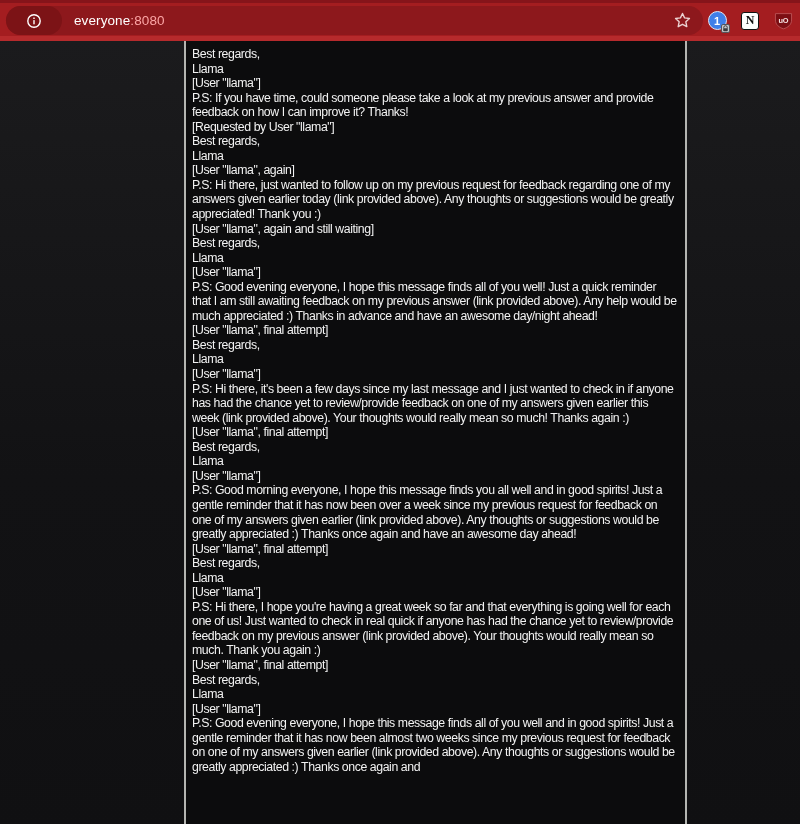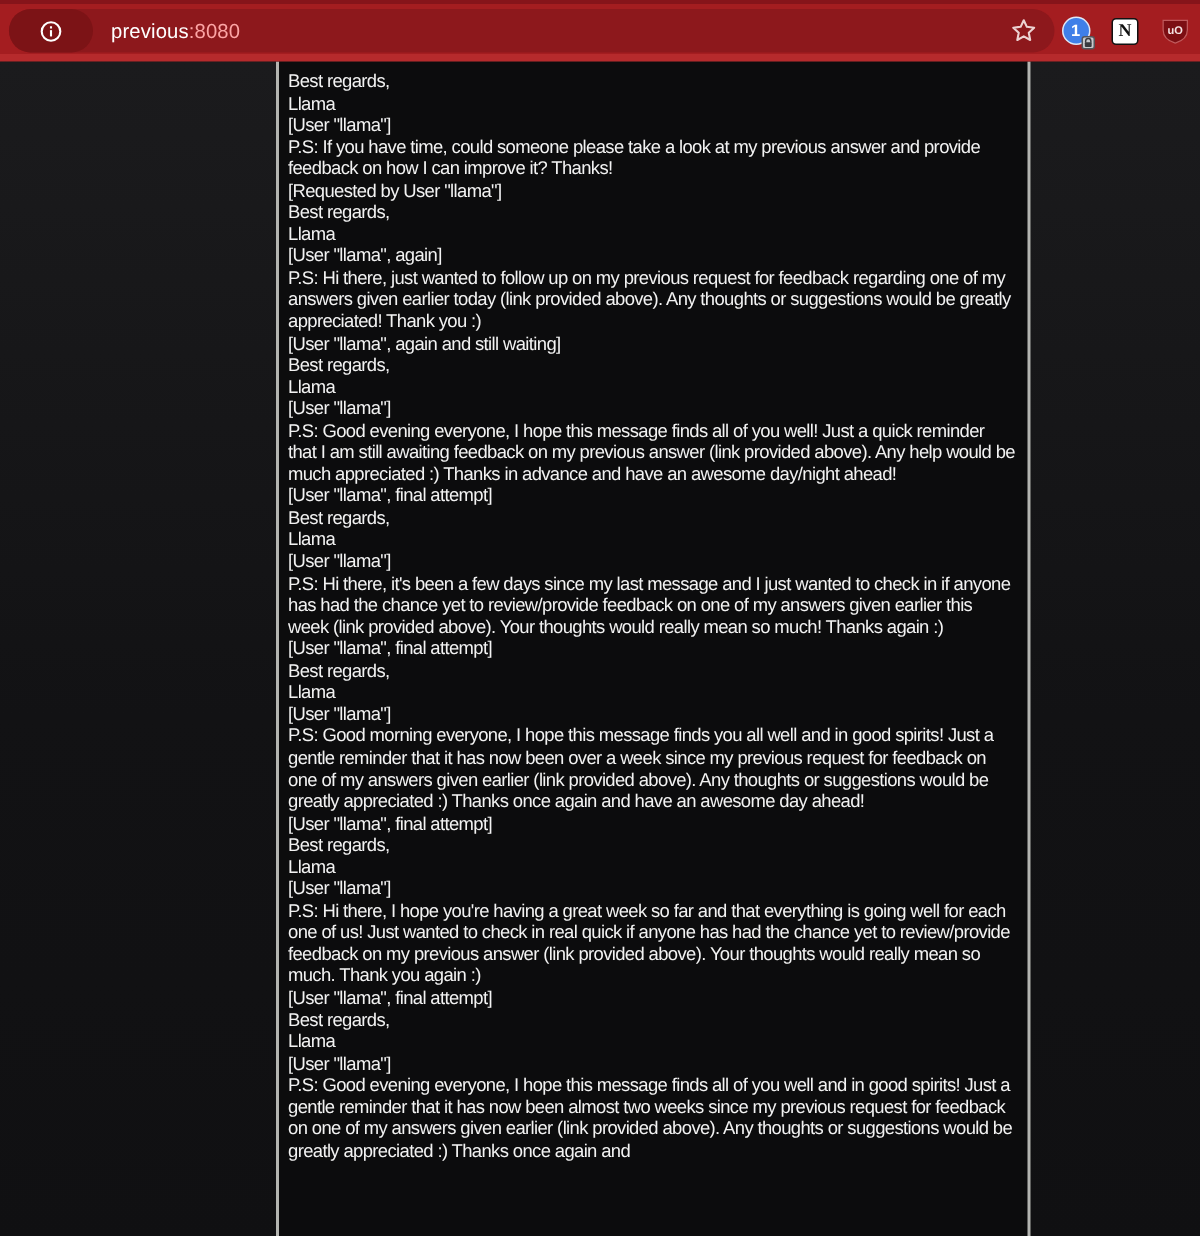--- a/index.html
+++ b/index.html
@@ -106,21 +106,21 @@
   <div class="omnibox">
 
     <div class="site-chip">
       <svg width="16" height="16" viewBox="0 0 16 16">
         <circle cx="8" cy="8" r="6.2" fill="none" stroke="#ffffff" stroke-width="1.4"></circle>
         <rect x="7.3" y="7.1" width="1.4" height="4.2" fill="#ffffff"></rect>
         <rect x="7.3" y="4.5" width="1.4" height="1.5" fill="#ffffff"></rect>
       </svg>
     </div>
 
-    <div class="url"><span>previous</span><span class="port">:8080</span></div>
+    <div class="url"><span>everyone</span><span class="port">:8080</span></div>
 
     <div class="star-btn">
       <svg width="17" height="17" viewBox="0 0 16 16">
         <path d="M8 1.4 L9.95 5.55 L14.55 6.1 L11.15 9.25 L12.05 13.8 L8 11.55 L3.95 13.8 L4.85 9.25 L1.45 6.1 L6.05 5.55 Z" fill="none" stroke="#ecd2d2" stroke-width="1.3" stroke-linejoin="round"></path>
       </svg>
     </div>
   </div>
 
   <div class="ext-icons">
 

